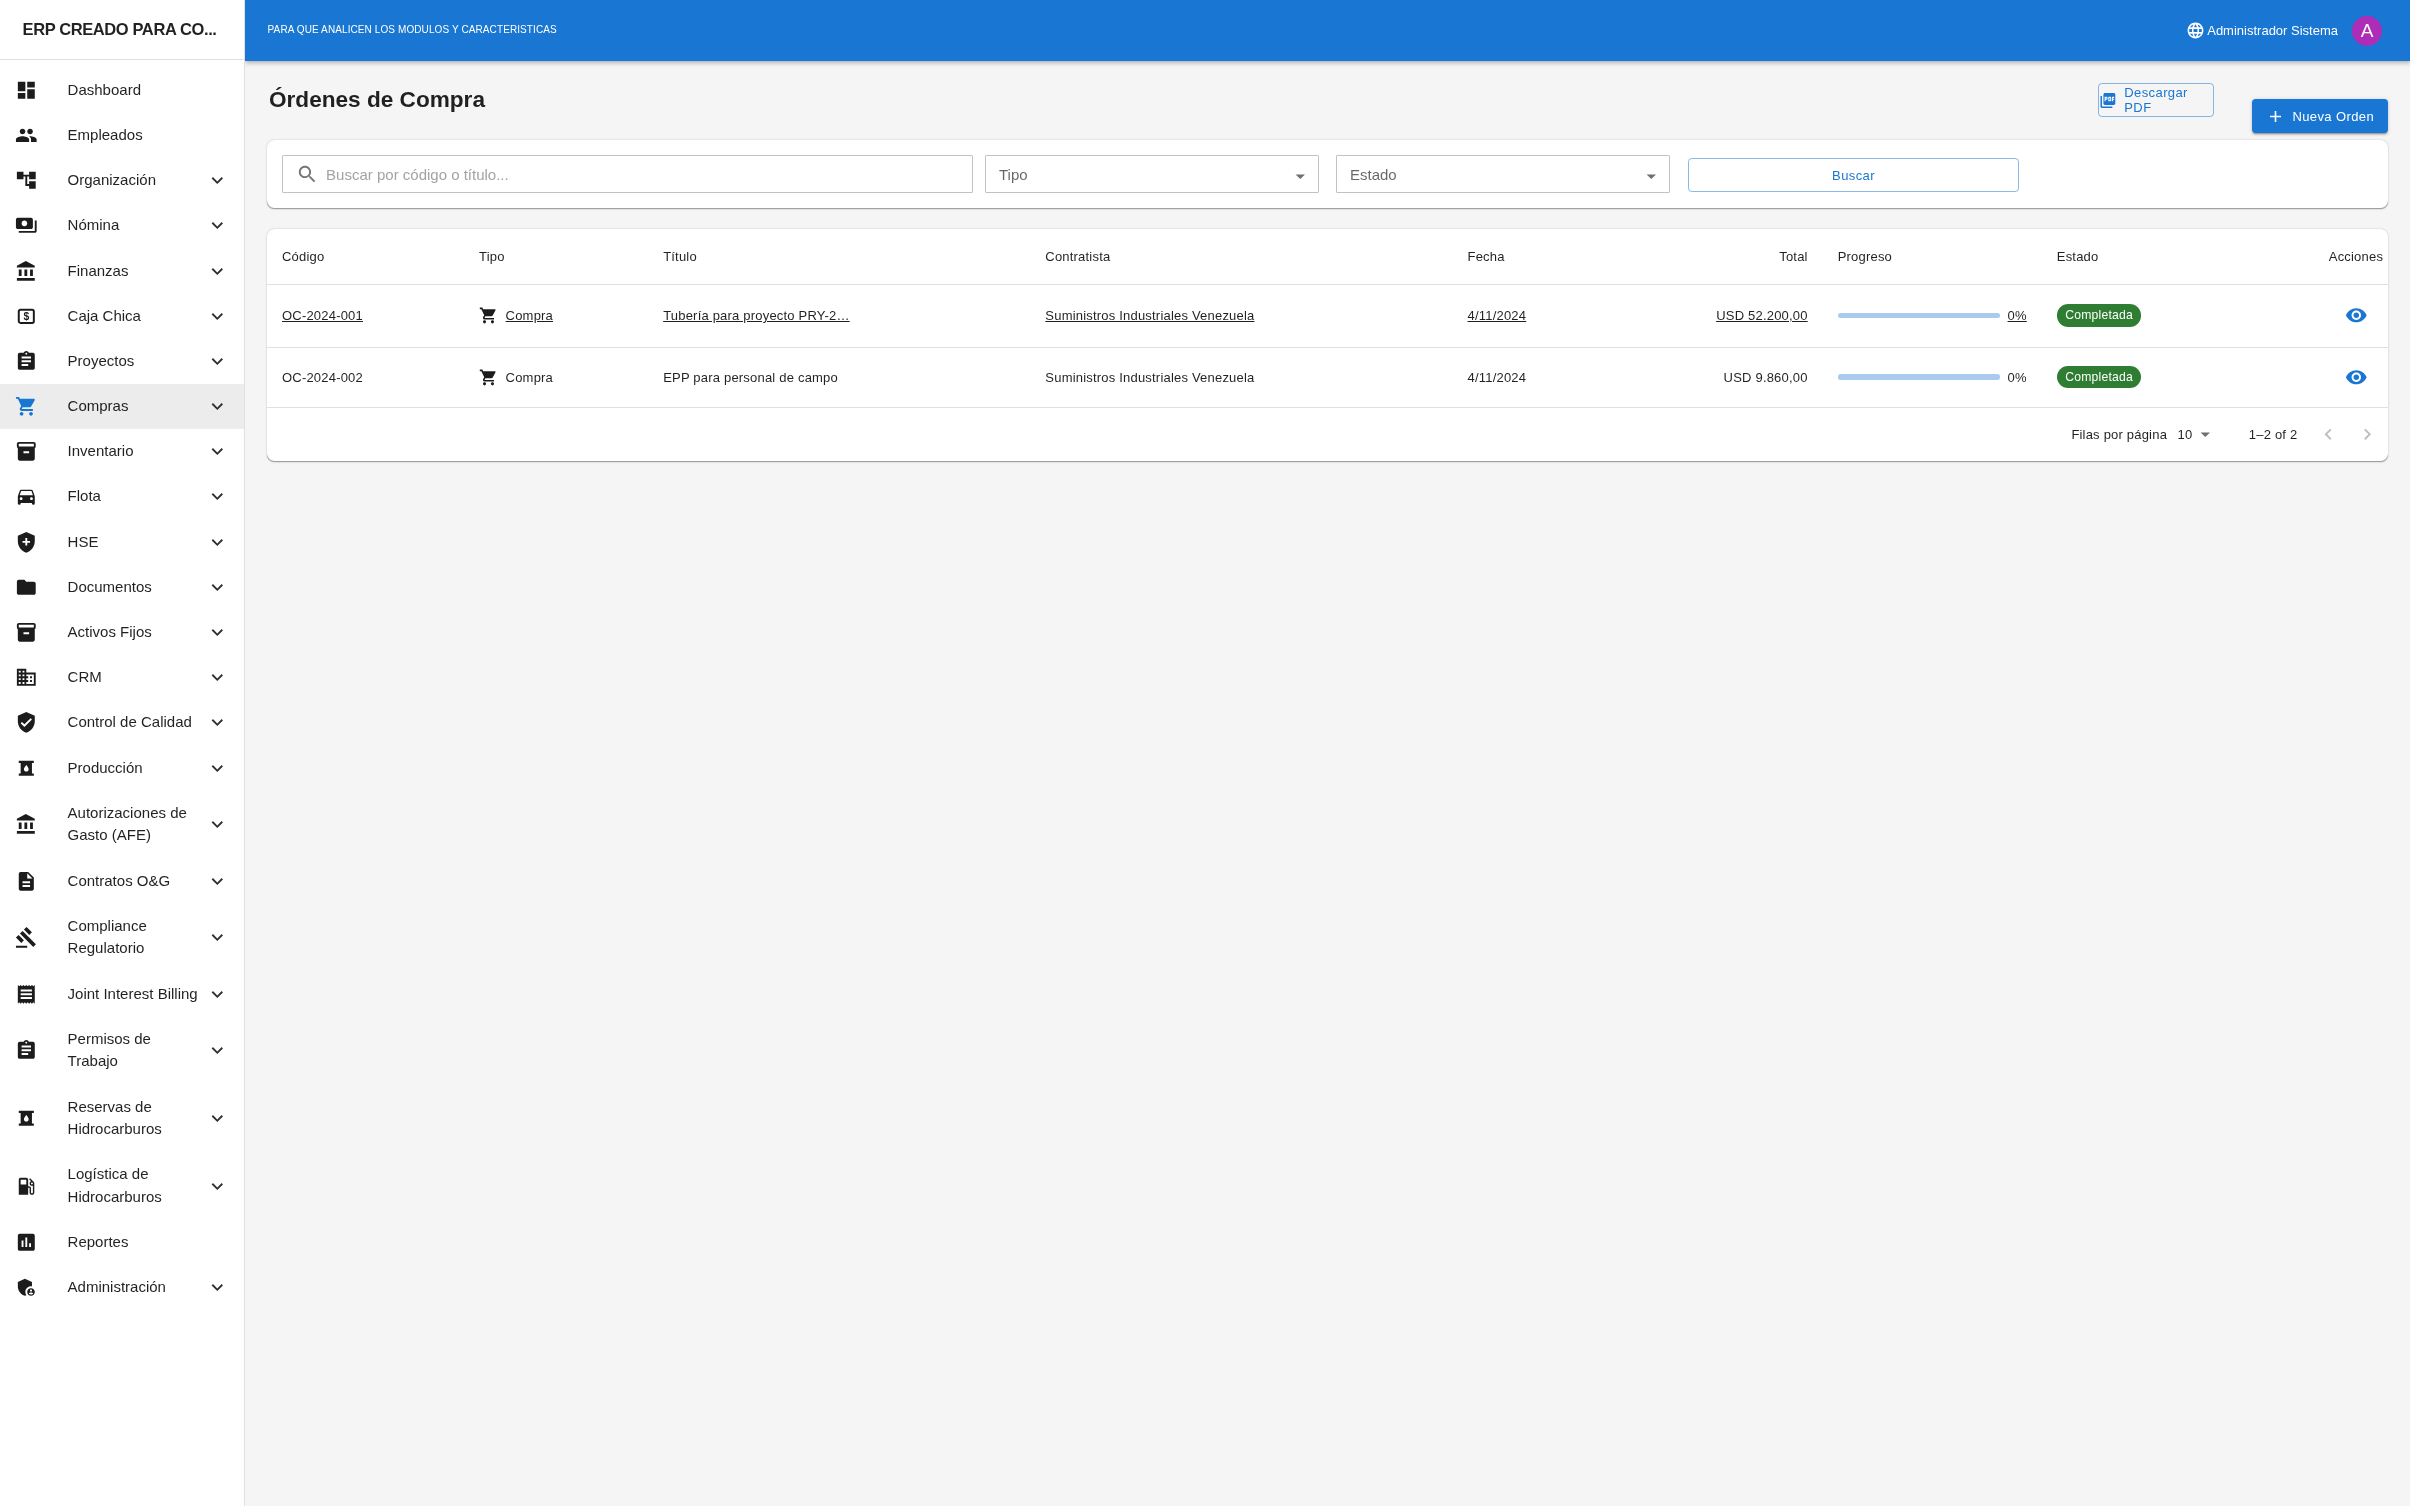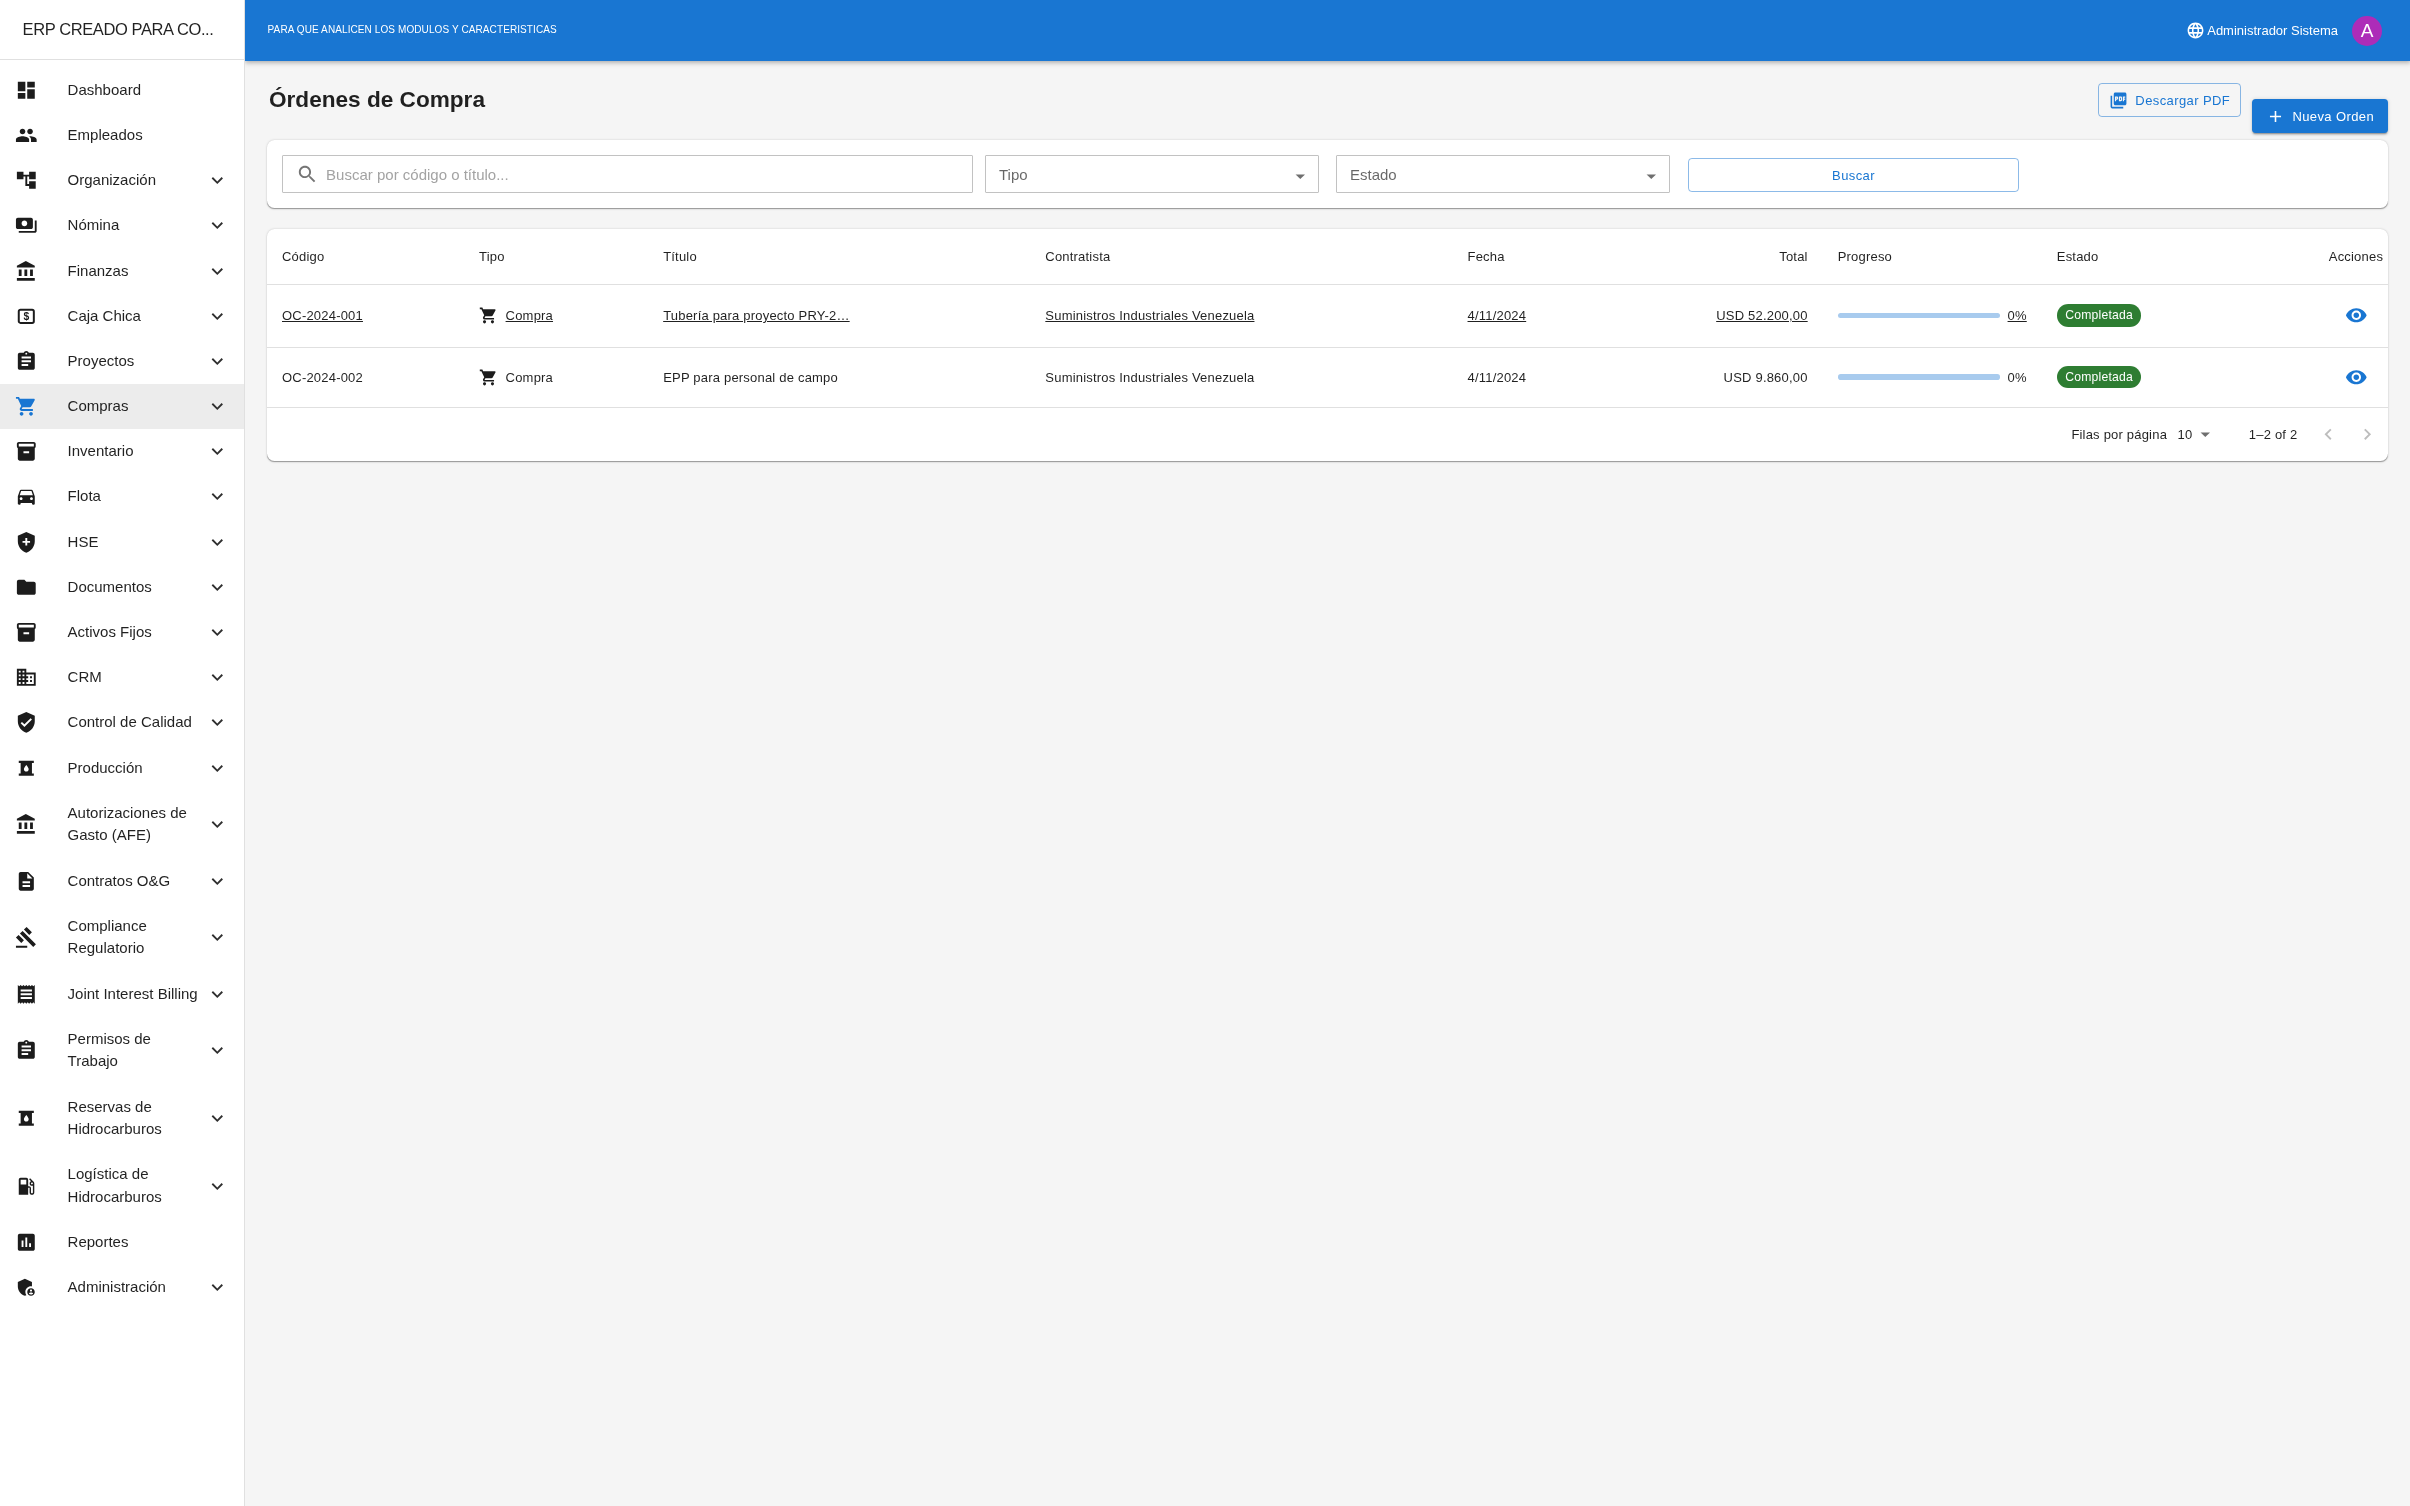--- a/index.html
+++ b/index.html
@@ -14,35 +14,35 @@
 .appbar-right { position:absolute; right:29px; top:0; height:61px; display:flex; align-items:center; }
 .globe { width:19px; height:19px; }
 .appbar-user { font-size:13px; margin-left:2px; margin-right:14px; }
 .avatar { width:30px; height:30px; border-radius:50%; background:#ad2cb8; color:#fff; font-size:19px;
   display:flex; align-items:center; justify-content:center; }
 
 
 .sidebar { position:absolute; left:0; top:0; width:245px; height:1507px; background:#fff;
   border-right:0.9px solid #e0e0e0; z-index:2; }
 .sb-head { height:60px; border-bottom:0.9px solid #e0e0e0; display:flex; align-items:center; padding-left:22.6px;
-  font-size:16.5px; font-weight:400; letter-spacing:-0.4px; white-space:nowrap; }
+  font-size:16.5px; font-weight:700; letter-spacing:-0.4px; white-space:nowrap; }
 .sb-list { padding-top:7.5px; }
 .item { position:relative; display:flex; align-items:center; padding:7.5px 15px; min-height:45px; }
 .item.sel { background:#ececec; }
 .item .ic { width:22.6px; height:22.6px; flex:none; margin-right:30px; color:#1c1c1c; }
 .item.sel .ic { color:#1976d2; }
 .item .txt { font-size:15px; line-height:22.6px; flex:1; white-space:nowrap; margin:3.8px 0; }
 .item .chev { width:22.6px; height:22.6px; flex:none; color:#2f2f2f; margin-left:3.8px; }
 svg { display:block; fill:currentColor; }
 
 
 .hdr-title { position:absolute; left:269px; top:83px; font-size:22.6px; font-weight:700; line-height:34px; }
 .btn { position:absolute; top:83px; height:34px; border-radius:3.8px; font-size:13px; letter-spacing:0.4px;
   display:flex; align-items:center; justify-content:center; }
-.btn-pdf { left:2098px; width:143px; border:0.9px solid rgba(25,118,210,.5); color:#1976d2; }
+.btn-pdf { left:2098px; width:116px; border:0.9px solid rgba(25,118,210,.5); color:#1976d2; }
 .btn-new { left:2252px; width:136px; background:#1976d2; color:#fff;
   box-shadow:0 2.8px 0.9px -1.9px rgba(0,0,0,.2), 0 1.9px 1.9px 0 rgba(0,0,0,.14), 0 0.9px 4.7px 0 rgba(0,0,0,.12);margin-top:16px; }
 .btn svg { width:19px; height:19px; margin-right:7.5px; }
 
 .card { position:absolute; background:#fff; border-radius:7.5px;
   box-shadow:0 1.9px 0.9px -0.9px rgba(0,0,0,.2), 0 0.9px 0.9px 0 rgba(0,0,0,.14), 0 0.9px 2.8px 0 rgba(0,0,0,.12); }
 .card1 { left:267px; top:140px; width:2121px; height:68px; }
 .finput { position:absolute; top:15px; height:38px; border:0.9px solid #c2c2c2; border-radius:1px;
   display:flex; align-items:center; font-size:15px; color:rgba(0,0,0,.6); }
 .fsearch { left:15px; width:691px; color:#a3a3a3; }

